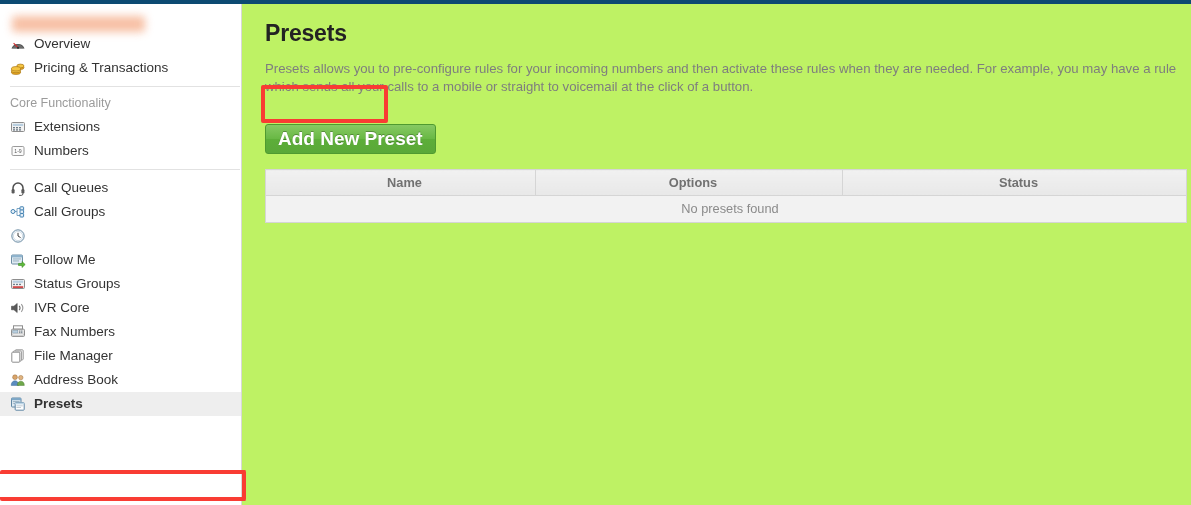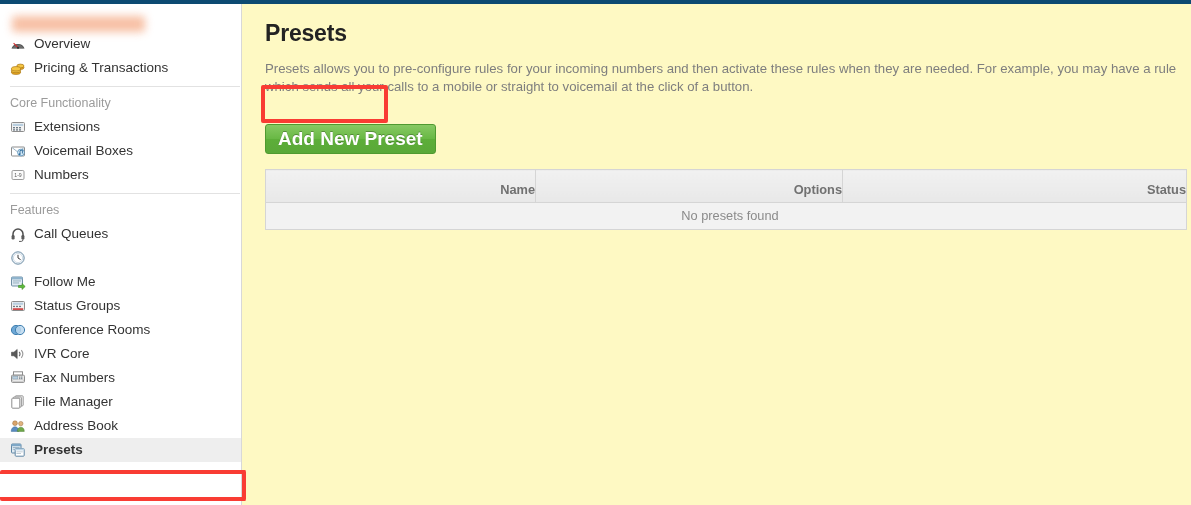--- a/index.html
+++ b/index.html
@@ -3,21 +3,21 @@
 <meta charset="utf-8">
 <style>
   * { box-sizing: border-box; }
   html, body {
     margin: 0; padding: 0;
     width: 1191px; height: 505px;
     background: #ffffff;
     font-family: "Liberation Sans", sans-serif;
     overflow: hidden;
   }
-  #app { position: relative; width: 1191px; height: 505px; background: #fef9c3; }
+  #app { position: relative; width: 1191px; height: 505px; background: #bef264; }
 
   
   .topbar {
     position: absolute; top: 0; left: 0; width: 1191px; height: 4px;
     background: #0d4a72;
   }
 
   
   .sidebar {
     position: absolute; top: 4px; left: 0; width: 242px; height: 501px;
@@ -95,25 +95,25 @@
     line-height: 15px;
   }
 
   
   .table-wrap { margin-top: 15px; width: 922px; }
   table.presets {
     width: 100%; border-collapse: collapse;
     font-size: 12.8px;
   }
   table.presets thead th {
-    text-align: right;
+    text-align: center;
     background: linear-gradient(to bottom, #f1f1f1 0%, #e8e8e8 100%);
     color: #717171;
     font-weight: bold;
-    padding: 12px 0 5px 8px;
+    padding: 5px 0 5px 8px;
     border: 1px solid #d5d5d5;
     border-right: none;
     height: 24px;
   }
   table.presets thead th:last-child { border-right: 1px solid #d5d5d5; }
   table.presets tbody td {
     background: #f2f2f2;
     color: #8b8b8b;
     padding: 5px 0 6px 8px;
     border: 1px solid #d5d5d5;
@@ -182,55 +182,54 @@
               <rect x="6" y="10.2" width="2" height="1.4"></rect>
                 <rect x="9" y="10.2" width="2" height="1.4"></rect>
             </g>
           </svg>
         </span>
         <span class="label">Extensions</span>
       </li>
       <li class="nav-item">
         <span class="ico">
           <svg width="16" height="16" viewBox="0 0 16 16">
-            <rect x="1.5" y="4" width="13" height="9" rx="0.8" fill="#ffffff" stroke="#8d8d8d"></rect>
-            <path d="M1.8 4.4 L8 9.2 L14.2 4.4" fill="none" stroke="#9fb6c6" stroke-width="1"></path>
-            <circle cx="11" cy="9.5" r="3.4" fill="#d9ecf7" stroke="#3f7fb0" stroke-width="0.7"></circle>
-            <path d="M10 11.2 V7.6 l2.4-.5 v3.4" fill="none" stroke="#2d6a9a" stroke-width="0.9"></path>
-            <circle cx="9.6" cy="11.2" r="0.9" fill="#2d6a9a"></circle>
-          </svg>
-        </span>
-        <span class="label">Voicemail Boxes</span>
-      </li>
-      <li class="nav-item">
-        <span class="ico">
-          <svg width="16" height="16" viewBox="0 0 16 16">
             <rect x="2" y="3.5" width="12" height="9" rx="1.2" fill="#fbfbfb" stroke="#9a9a9a"></rect>
             <text x="8" y="10.4" font-size="5.2" text-anchor="middle" fill="#5a5a5a" font-family="Liberation Sans, sans-serif">1-9</text>
           </svg>
         </span>
         <span class="label">Numbers</span>
       </li>
     </ul>
 
     <div class="nav-sep"></div>
 
-    <div class="nav-heading">Features</div>
 
     <ul class="nav-list">
       <li class="nav-item">
         <span class="ico">
           <svg width="16" height="16" viewBox="0 0 16 16">
             <path d="M3 10 V8 a5 5 0 0 1 10 0 v2" fill="none" stroke="#4f4f4f" stroke-width="1.5"></path>
             <rect x="1.6" y="9" width="3" height="4.5" rx="1.3" fill="#5a5a5a"></rect>
             <rect x="11.4" y="9" width="3" height="4.5" rx="1.3" fill="#5a5a5a"></rect>
             <path d="M12.9 13.2 v0.8 a1.6 1.6 0 0 1-1.6 1.4 H9" fill="none" stroke="#5a5a5a" stroke-width="1"></path>
           </svg>
         </span>
         <span class="label">Call Queues</span>
+      </li>
+      <li class="nav-item">
+        <span class="ico">
+          <svg width="16" height="16" viewBox="0 0 16 16">
+            <path d="M4 7.5 h3 M10 4.5 h-3 v7 h3" fill="none" stroke="#7aa4c4" stroke-width="1"></path>
+            <circle cx="3" cy="7.5" r="2" fill="#e9f2f9" stroke="#3f7fb0"></circle>
+            <rect x="10" y="2.8" width="3.6" height="3.4" rx="0.6" fill="#e9f2f9" stroke="#3f7fb0"></rect>
+            <rect x="10" y="6" width="3.6" height="3.4" rx="0.6" fill="#e9f2f9" stroke="#3f7fb0"></rect>
+            <rect x="10" y="9.6" width="3.6" height="3.4" rx="0.6" fill="#e9f2f9" stroke="#3f7fb0"></rect>
+          </svg>
+        </span>
+        <span class="label">Call Groups</span>
       </li>
       <li class="nav-item">
         <span class="ico">
           <svg width="16" height="16" viewBox="0 0 16 16">
             <circle cx="8" cy="8" r="6.2" fill="#eef4f9" stroke="#6e8ea5" stroke-width="1"></circle>
             <circle cx="8" cy="8" r="4.6" fill="#ffffff" stroke="#b8c9d6" stroke-width="0.6"></circle>
             <path d="M8 8 V4.8 M8 8 l2.6 1.6" stroke="#3c3c3c" stroke-width="1" fill="none"></path>
           </svg>
         </span>
       </li>
@@ -253,29 +252,20 @@
             <rect x="2.8" y="4.6" width="10.4" height="2.2" fill="#b9cfe0"></rect>
             <g fill="#6f7d88">
               <rect x="3" y="7.8" width="2" height="1.3"></rect>
                 <rect x="6" y="7.8" width="2" height="1.3"></rect>
               <rect x="9" y="7.8" width="2" height="1.3"></rect>
             </g>
             <rect x="2.8" y="10.2" width="10.4" height="1.8" fill="#d04a4a"></rect>
           </svg>
         </span>
         <span class="label">Status Groups</span>
-      </li>
-      <li class="nav-item">
-        <span class="ico">
-          <svg width="16" height="16" viewBox="0 0 16 16">
-            <circle cx="6" cy="8" r="4.6" fill="#6ea8d6" stroke="#3f7fb0"></circle>
-            <circle cx="10" cy="8" r="4.6" fill="#bcd8ee" fill-opacity="0.85" stroke="#3f7fb0"></circle>
-          </svg>
-        </span>
-        <span class="label">Conference Rooms</span>
       </li>
       <li class="nav-item">
         <span class="ico">
           <svg width="16" height="16" viewBox="0 0 16 16">
             <path d="M1.5 6.2 h2.4 L7.2 3.4 v9.2 L3.9 9.8 H1.5 z" fill="#5a5a5a" stroke="#3d3d3d" stroke-width="0.5"></path>
             <path d="M9.2 5.8 a3.6 3.6 0 0 1 0 4.4" fill="none" stroke="#6b6b6b" stroke-width="1.1"></path>
             <path d="M11.3 4.2 a6 6 0 0 1 0 7.6" fill="none" stroke="#9a9a9a" stroke-width="1.1"></path>
           </svg>
         </span>
         <span class="label">IVR Core</span>

